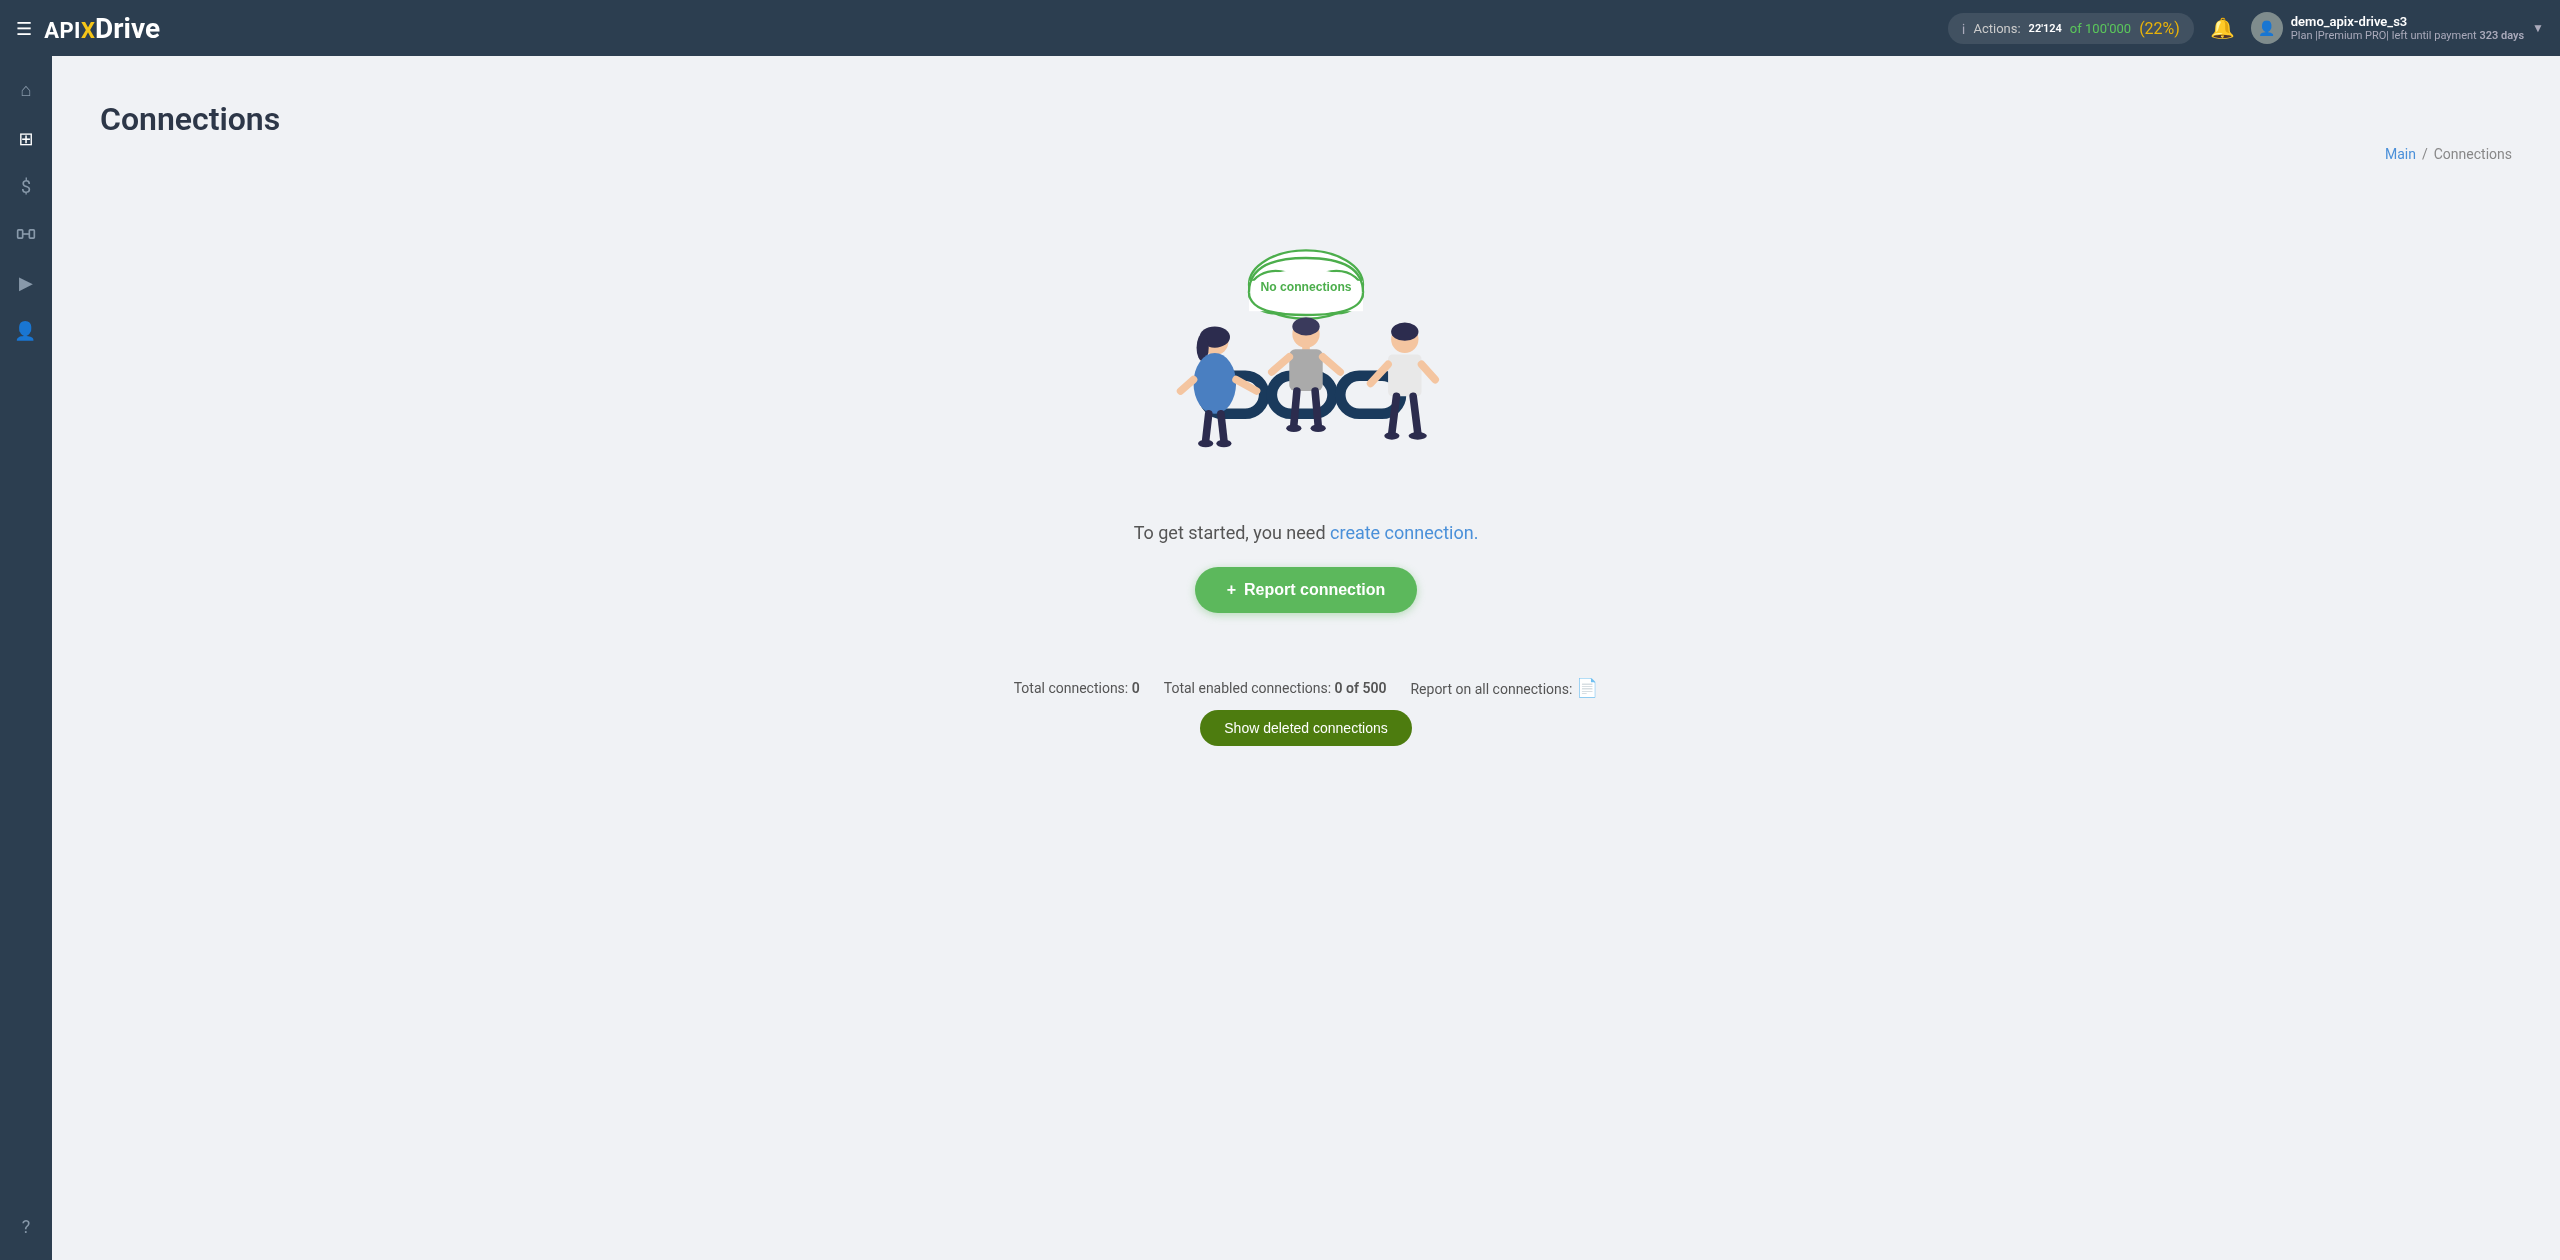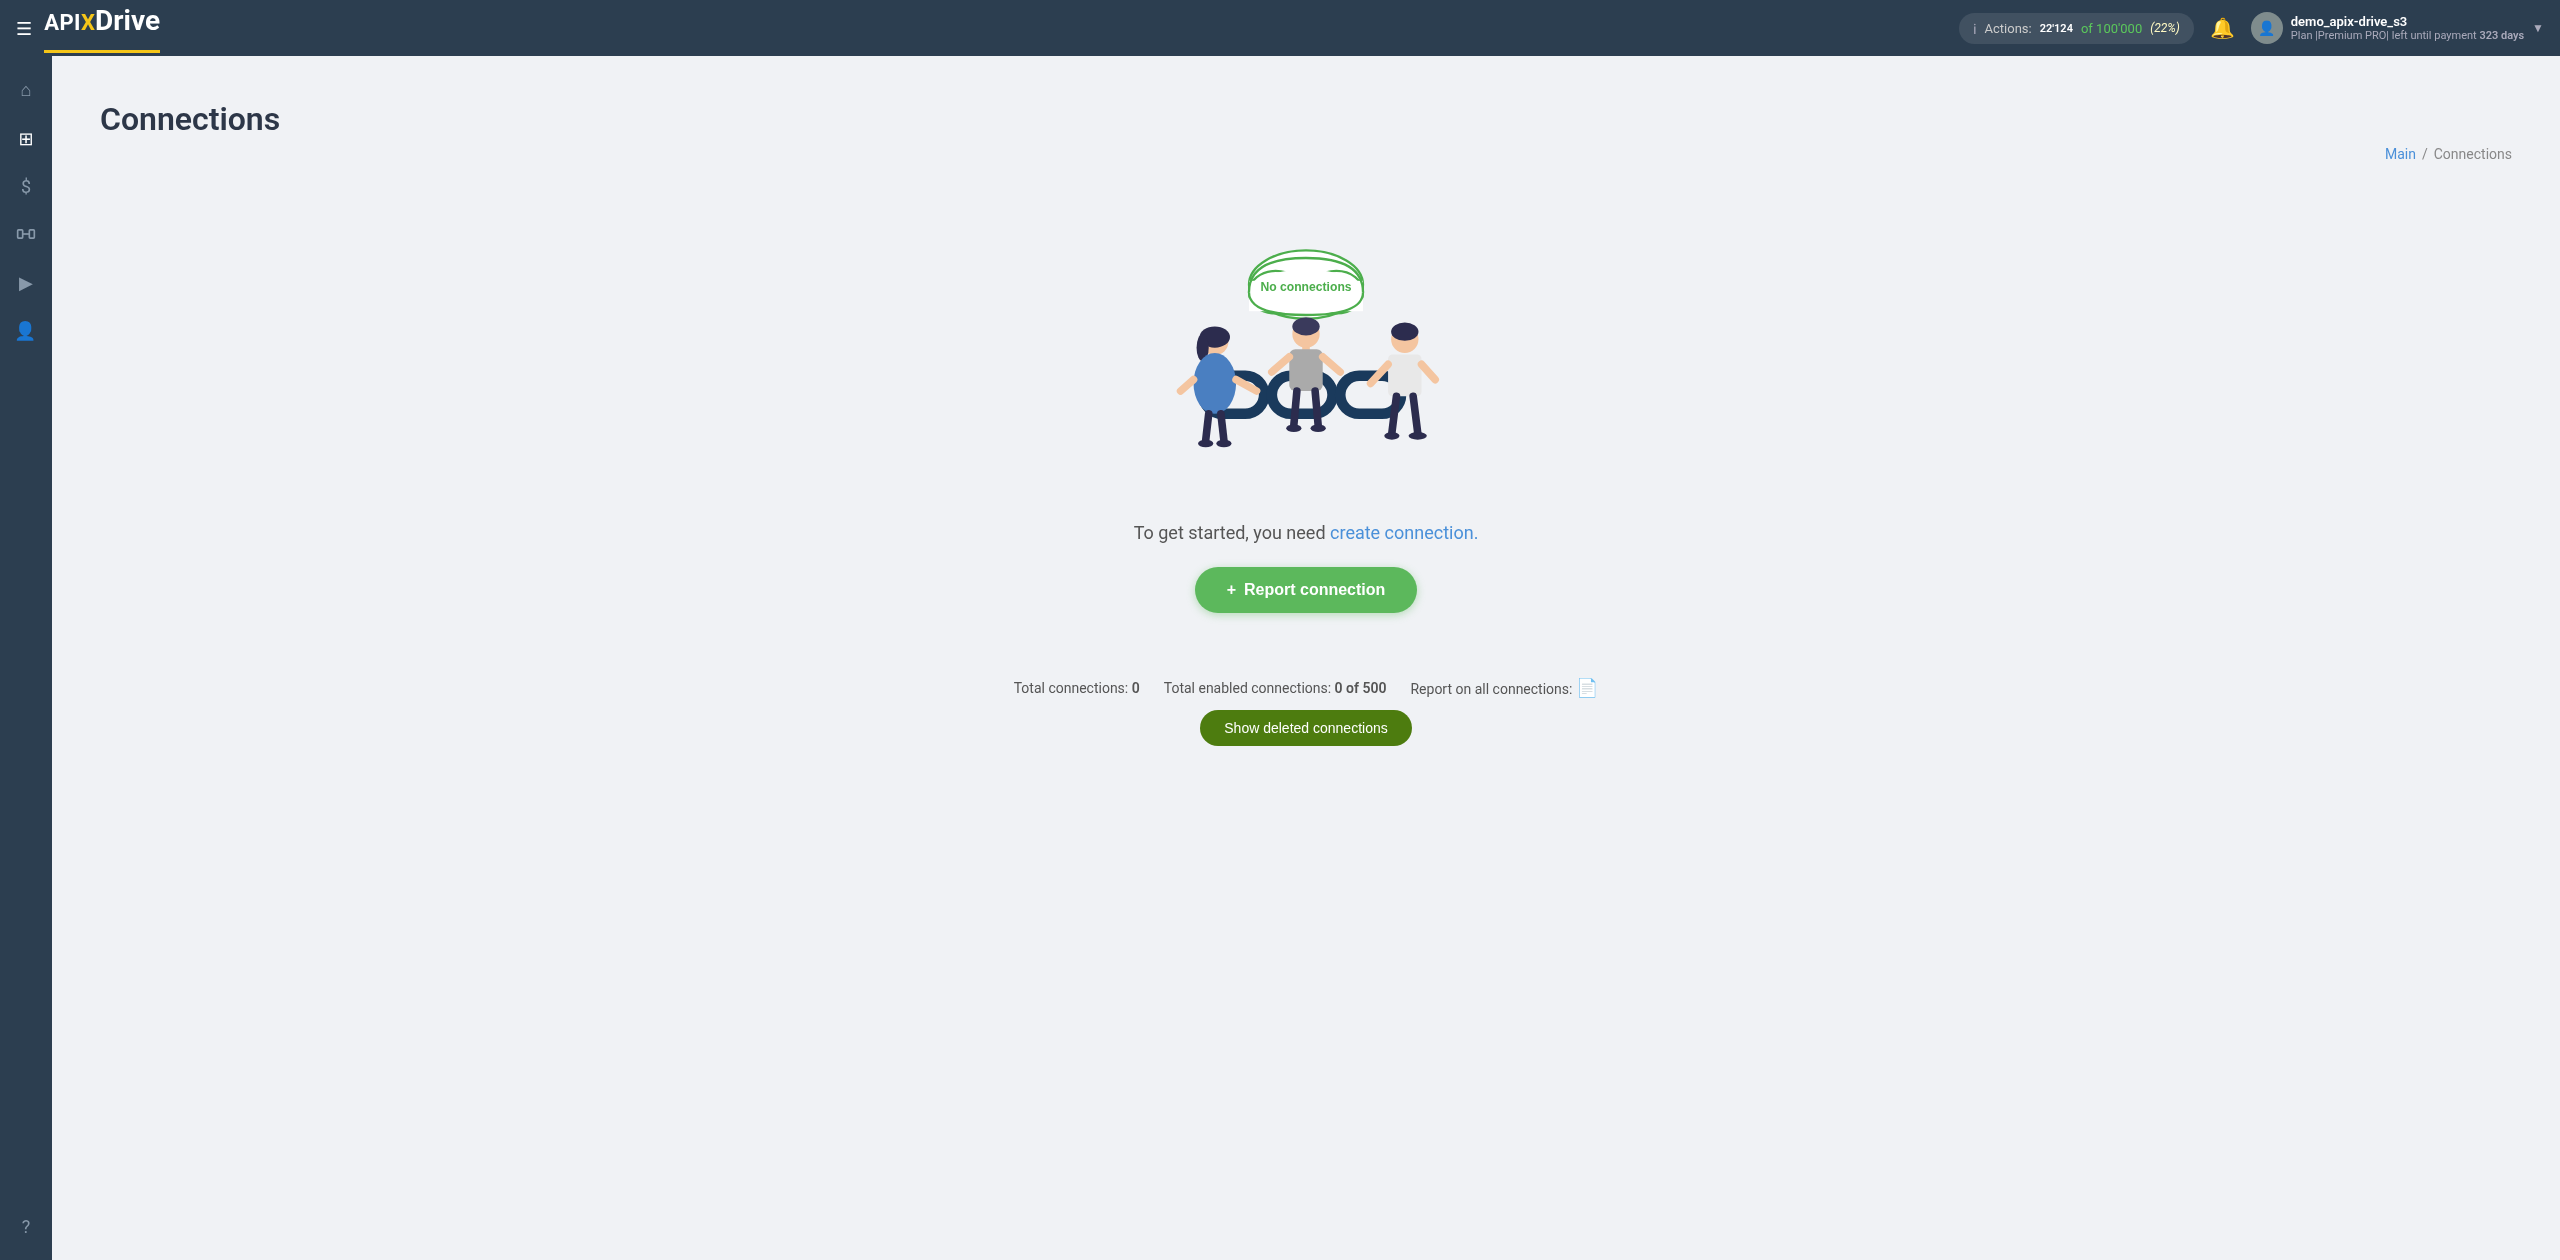--- a/index.html
+++ b/index.html
@@ -77,23 +77,22 @@
     .actions-badge .actions-used {
       color: #fff;
       font-size: 11px;
       font-weight: 600;
     }
     .actions-badge .actions-of {
       color: #5bc85b;
       font-size: 13px;
     }
     .actions-badge .actions-pct {
-      color: #fef9c3;
-      font-size: 12px;
-      font-style: italic;
+      color: #eab308;
+      font-size: 16px;
     }
 
     .bell-icon {
       color: #aab;
       font-size: 20px;
       cursor: pointer;
     }
     .user-section {
       display: flex;
       align-items: center;
@@ -275,21 +274,21 @@
       width: 380px;
       height: 300px;
     }
   </style>
 </head>
 <body>
 
 <nav class="navbar">
   <span class="navbar-menu-icon">☰</span>
   <div class="logo">
-    <span style="display:flex;flex-direction:column;gap:16px;">
+    <span style="display:flex;gap:16px;">
       <span style="display:flex;align-items:baseline;">
         <span class="logo-api">API</span>
           <span class="logo-x">X</span>
           <span class="logo-drive">Drive</span>
       </span>
       <span class="logo-underline"></span>
     </span>
   </div>
 
   <div class="navbar-actions">

